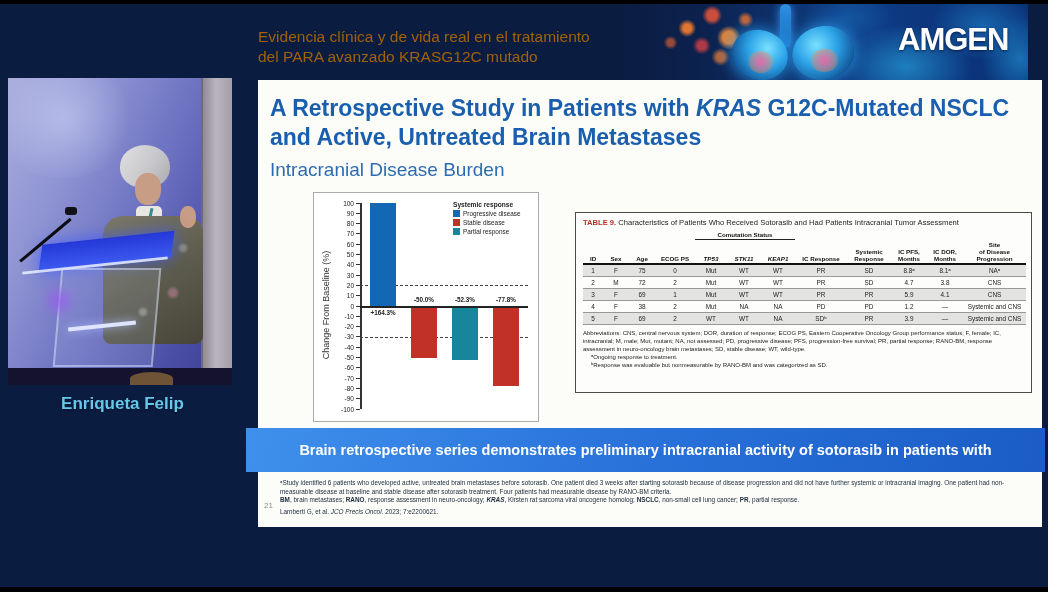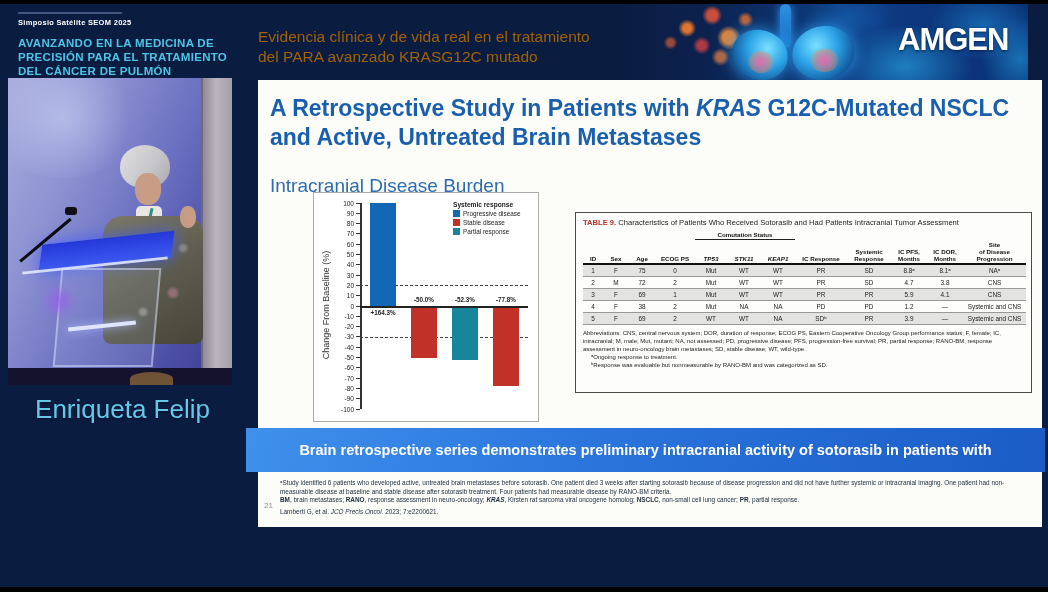--- a/index.html
+++ b/index.html
@@ -72,27 +72,27 @@
   .v-podium-glow{position:absolute;left:60px;top:246px;width:68px;height:4px;background:#dfe5ff;
      transform:rotate(-6deg);box-shadow:0 0 10px #aebcff;}
   .v-purple{position:absolute;left:40px;top:212px;width:22px;height:22px;border-radius:50%;
      background:rgba(150,95,235,.8);filter:blur(6px);}
   .v-mic-arm{position:absolute;left:12px;top:182px;width:66px;height:2.5px;background:#0c0c12;
      transform:rotate(-40deg);transform-origin:left center;}
   .v-mic-head{position:absolute;left:57px;top:129px;width:12px;height:8px;border-radius:3px;background:#101016;}
   .v-crowd{position:absolute;left:0;bottom:0;width:100%;height:17px;background:#15122e;}
   .v-head{position:absolute;left:122px;bottom:0;width:43px;height:13px;border-radius:50% 50% 0 0;background:#6e5336;}
   .speaker-name{position:absolute;left:0;top:394px;width:245px;text-align:center;
-     font-size:26px;font-weight:normal;color:#64c9e9;text-shadow:0 1px 2px rgba(0,0,20,.5);}
+     font-size:17px;font-weight:bold;color:#64c9e9;text-shadow:0 1px 2px rgba(0,0,20,.5);}
 
   
   .slide{position:absolute;left:258px;top:80px;width:784px;height:447px;background:#fcfcf9;}
   .slide-title{position:absolute;left:12px;top:14px;width:740px;font-size:23px;line-height:29px;
      font-weight:bold;color:#1a5fae;}
-  .slide-sub{position:absolute;left:12px;top:79px;font-size:19px;color:#2e6cb1;margin-top:16px;}
+  .slide-sub{position:absolute;left:12px;top:79px;font-size:19px;color:#2e6cb1;}
 
   
   .chart-box{position:absolute;left:55px;top:112px;width:224px;height:228px;background:#fff;border:1px solid #ababab;}
   .ylabel{position:absolute;left:-88px;top:107px;width:200px;text-align:center;font-size:9px;color:#333;
      transform:rotate(-90deg);}
   .plot{position:absolute;left:46px;top:10px;width:168px;height:206px;}
   .vaxis{position:absolute;left:0;top:0;width:1.5px;height:206px;background:#333;}
   .tick-mark{position:absolute;width:4px;height:1px;background:#333;left:-4px;}
   .tick-lbl{position:absolute;left:-32px;width:26px;text-align:right;font-size:6.5px;color:#222;}
   .zero-line{position:absolute;left:0;width:168px;height:1.5px;background:#222;}
@@ -133,29 +133,20 @@
   .page-num{position:absolute;left:6px;top:421px;font-size:8px;color:#8c8c8c;}
 
   .b{font-weight:bold;} .i{font-style:italic;}
 </style>
 </head>
 <body>
 
 <div class="stage">
   <div class="navy"></div>
 
-  <div class="hdr-left">
-    <div class="badge-rule"></div>
-    <div class="badge">Simposio Satélite SEOM 2025</div>
-    <div class="event-title">
-      <div>AVANZANDO EN LA MEDICINA DE</div>
-      <div>PRECISIÓN PARA EL TRATAMIENTO</div>
-      <div>DEL CÁNCER DE PULMÓN</div>
-    </div>
-  </div>
 
   <div class="hdr-center">
     <div>Evidencia clínica y de vida real en el tratamiento</div>
     <div>del PARA avanzado KRASG12C mutado</div>
   </div>
 
   <div class="hdr-art">
     <div class="hdr-haze"></div>
     <div class="hdr-smoke"></div>
     <div class="virus"></div>

